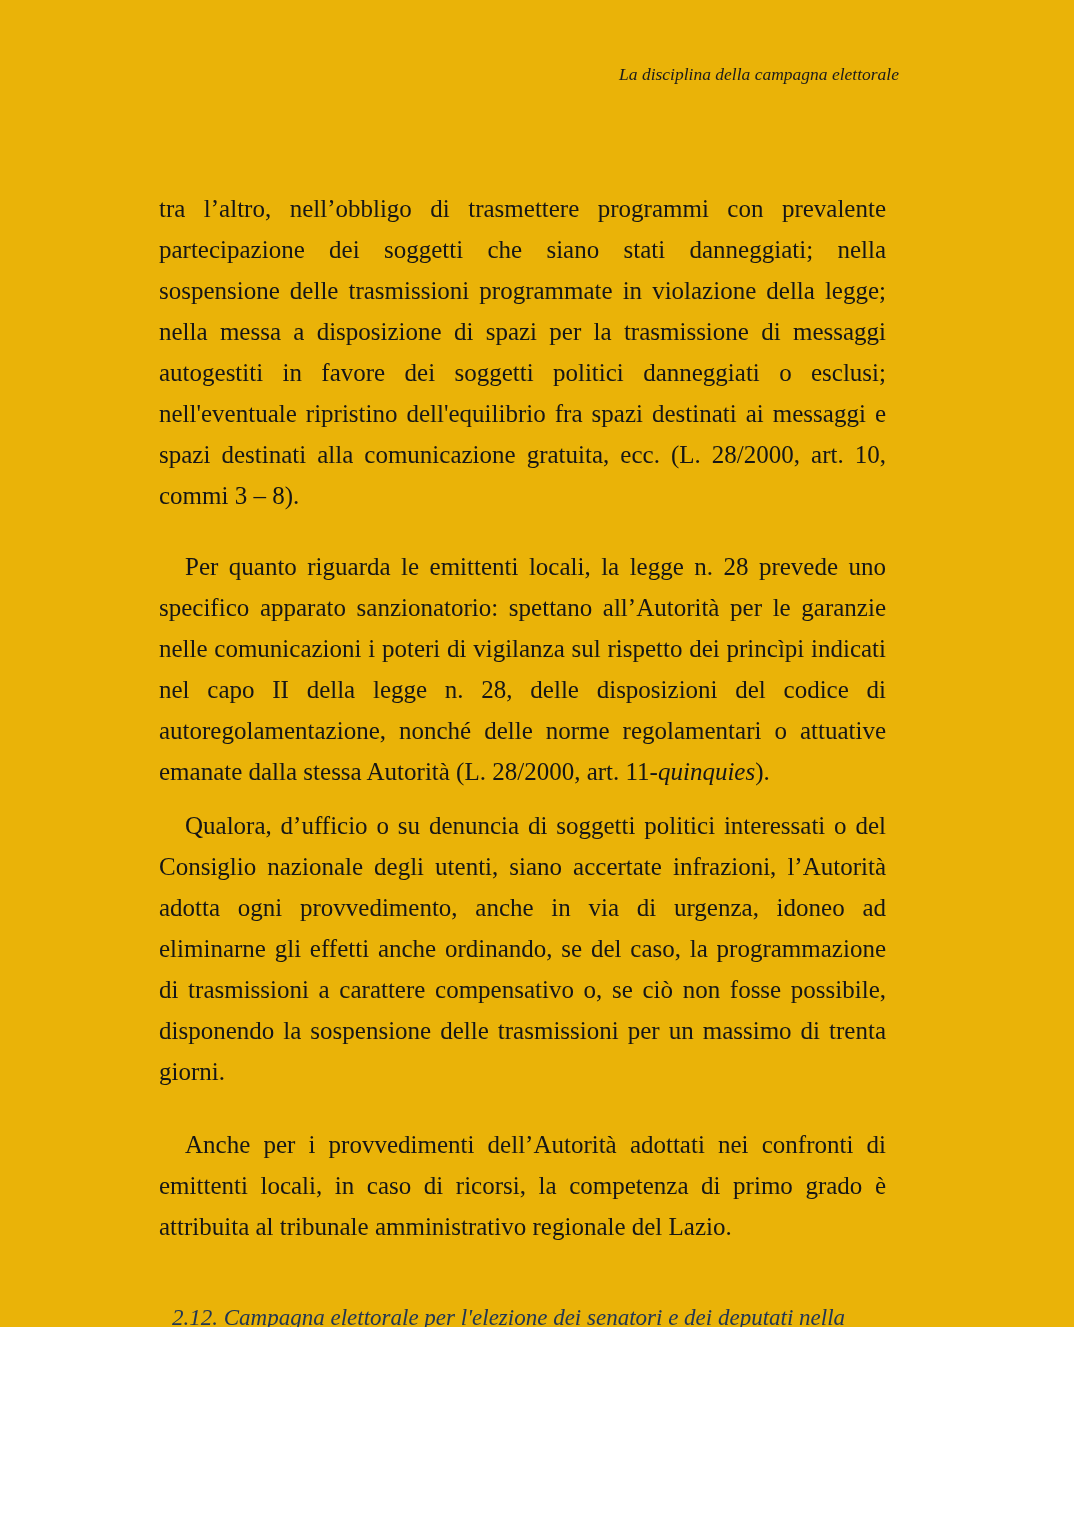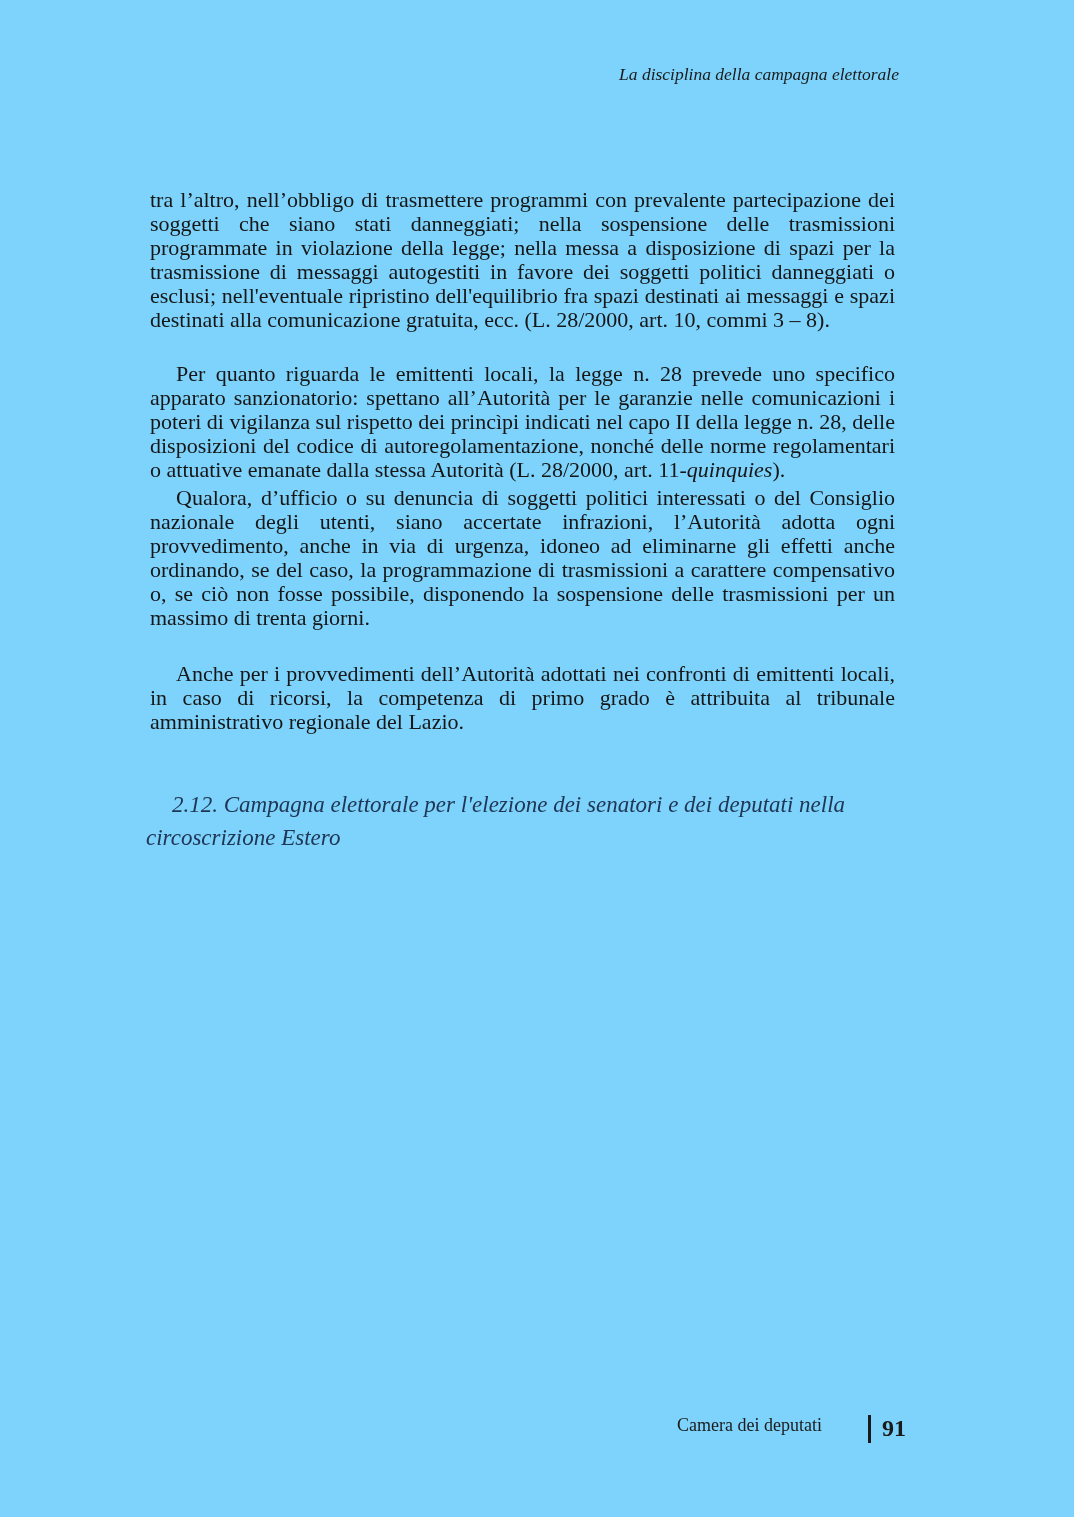--- a/index.html
+++ b/index.html
@@ -3,46 +3,46 @@
 <meta charset="utf-8">
 <style>
   html, body {
     margin: 0;
     padding: 0;
     background: #ffffff;
   }
   .page {
     position: relative;
     width: 1074px;
-    height: 1517px;
-    background: #7dd3fc;
+    height: 1327px;
+    background: #eab308;
     font-family: "Liberation Serif", "DejaVu Serif", serif;
     color: #161616;
     overflow: hidden;
   }
   .content {
     position: absolute;
     left: 146px;
     top: 0;
     width: 753px;
   }
   .running-head {
     margin-top: 64px;
     text-align: right;
     font-style: italic;
     font-size: 17.5px;
     line-height: 20px;
     color: #1b1b1b;
   }
   .body-par {
-    font-size: 22px;
-    line-height: 24px;
+    font-size: 25px;
+    line-height: 41px;
     text-align: justify;
     text-indent: 26px;
-    margin: 4px;
+    margin: 13px;
     hyphens: auto;
     -webkit-hyphens: auto;
   }
   .par-first {
     text-indent: 0;
     margin-top: 104px;
   }
   .par-gap-a { margin-top: 32px; }
   .par-gap-b { margin-top: 30px; font-family: Liberation Serif, serif; }
   .par-flush { margin-top: 0; }

